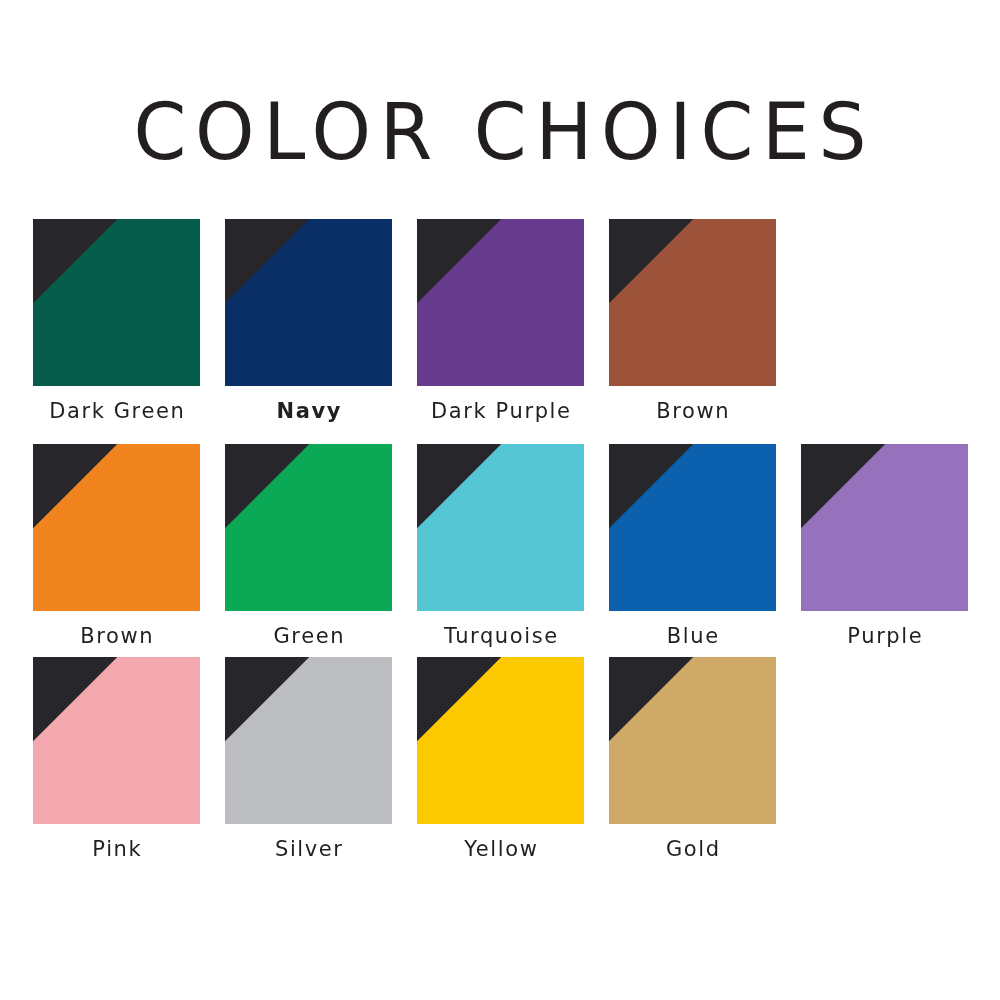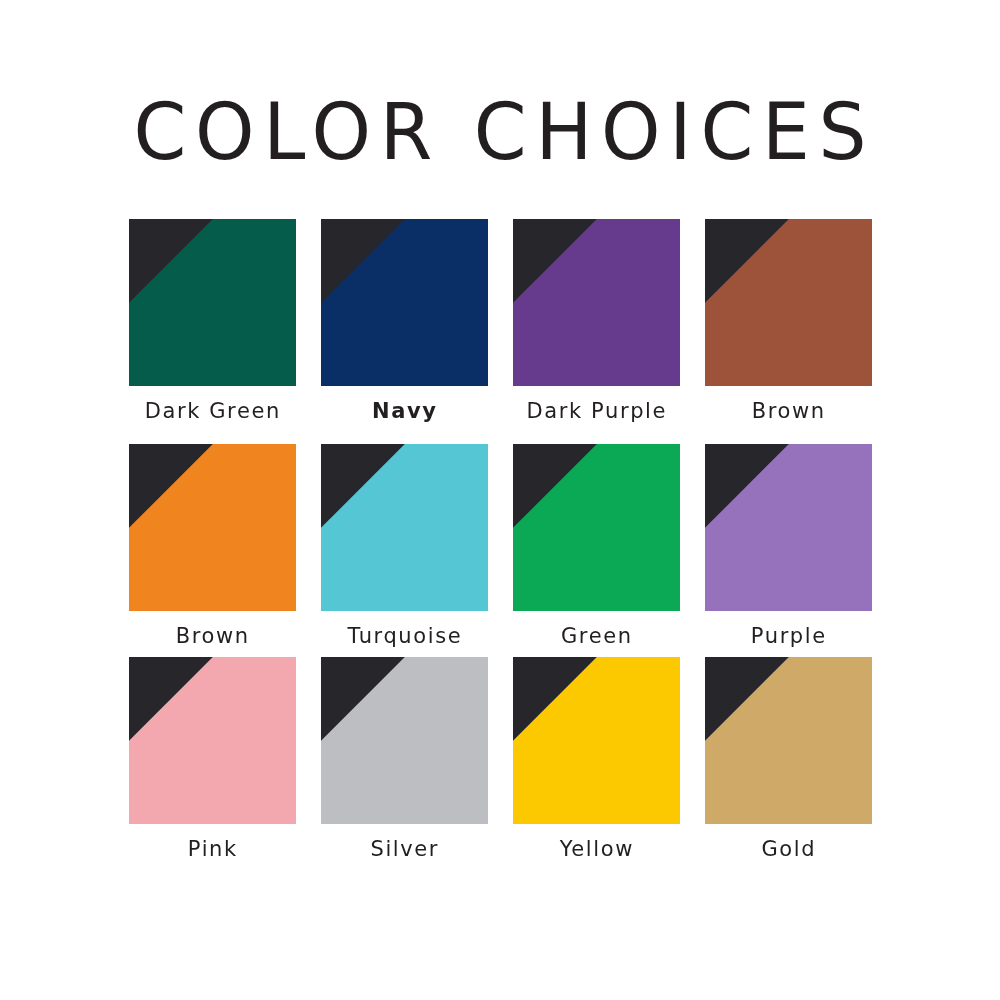--- a/index.html
+++ b/index.html
@@ -48,21 +48,21 @@
     left: 33px;
     width: 934px;
     display: flex;
     flex-direction: column;
     gap: 0px;
   }
 
   .row {
     display: flex;
     flex-direction: row;
-    justify-content: center;
+    justify-content: flex-start;
     gap: 25px;
     margin-bottom: 14px;
   }
 
   .cell {
     width: 167px;
     display: flex;
     flex-direction: column;
     align-items: center;
   }
@@ -141,30 +141,36 @@
     </div>
 
     <div class="row row-2">
       <div class="cell">
         <div class="swatch" style="background: rgb(240, 132, 30);">
           <div class="corner" style="background: rgb(38, 38, 43);"></div>
         </div>
         <div class="label" style="color: rgb(35, 31, 32);">Brown</div>
       </div>
       <div class="cell">
+        <div class="swatch" style="background: rgb(11, 168, 85);">
+          <div class="corner" style="background: rgb(38, 38, 43);"></div>
+        </div>
+        <div class="label" style="color: rgb(35, 31, 32);">Green</div>
+      </div>
+      <div class="cell">
         <div class="swatch" style="background: rgb(85, 198, 212);">
           <div class="corner" style="background: rgb(38, 38, 43);"></div>
         </div>
         <div class="label" style="color: rgb(35, 31, 32);">Turquoise</div>
       </div>
       <div class="cell">
-        <div class="swatch" style="background: rgb(11, 168, 85);">
-          <div class="corner" style="background: rgb(38, 38, 43);"></div>
-        </div>
-        <div class="label" style="color: rgb(35, 31, 32);">Green</div>
+        <div class="swatch" style="background: rgb(11, 96, 174);">
+          <div class="corner" style="background: rgb(38, 38, 43);"></div>
+        </div>
+        <div class="label" style="color: rgb(35, 31, 32);">Blue</div>
       </div>
       <div class="cell">
         <div class="swatch" style="background: rgb(150, 114, 188);">
           <div class="corner" style="background: rgb(38, 38, 43);"></div>
         </div>
         <div class="label" style="color: rgb(35, 31, 32);">Purple</div>
       </div>
     </div>
 
     <div class="row row-3">

